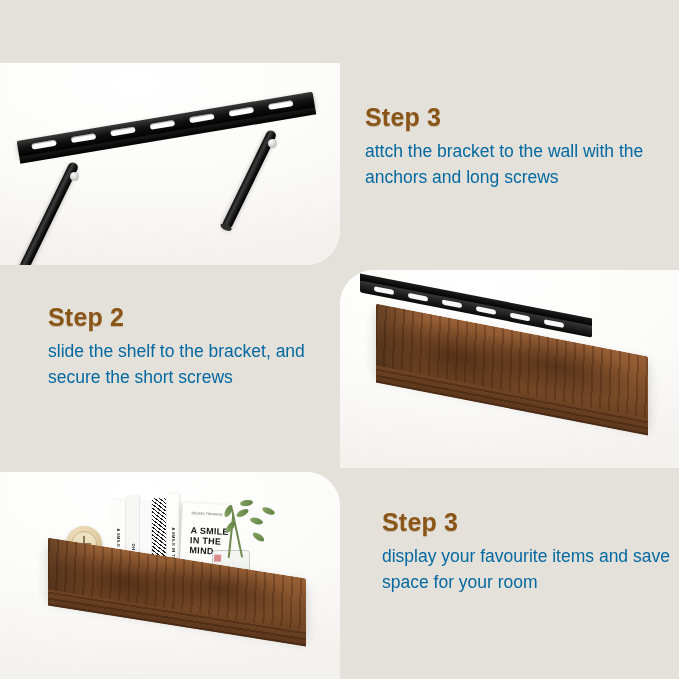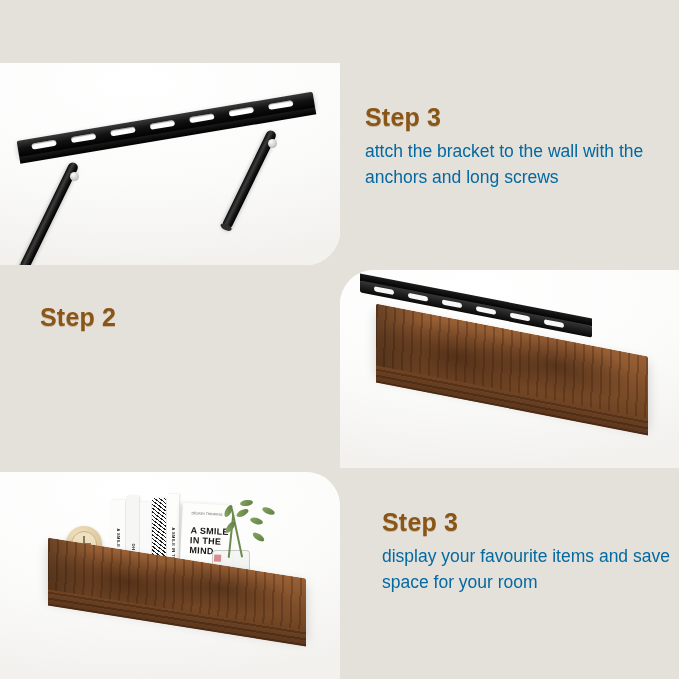--- a/index.html
+++ b/index.html
@@ -306,21 +306,21 @@
     border-radius: 50% 50% 50% 50%;
     background: linear-gradient(120deg,#88a765,#5d7e43);
   }
 
   
   .step {
     position: absolute;
     width: 300px;
   }
   .step-1 { left: 365px; top: 103px; }
-  .step-2 { left: 40px;  top: 303px; }
+  .step-2 { left: 48px;  top: 303px; }
   .step-3 { left: 382px; top: 508px; }
 
   .step-title {
     font-size: 25px;
     font-weight: bold;
     color: #8a5618;
     margin: 0 0 6px 0;
     letter-spacing: 0.2px;
     text-shadow: 0 1px 0 rgba(130,85,30,0.3);
   }
@@ -436,20 +436,21 @@
     </div>
   </div>
 
   <div class="step step-1">
     <div class="step-title">Step 3</div>
     <div class="step-body">attch the bracket to the wall with the anchors and long screws</div>
   </div>
 
   <div class="step step-2">
     <div class="step-title">Step 2</div>
+    <div class="step-body">slide the shelf to the bracket, and secure the short screws</div>
   </div>
 
   <div class="step step-3">
     <div class="step-title">Step 3</div>
     <div class="step-body">display your favourite items and save space for your room</div>
   </div>
 
 </div>
 
 </body></html>

